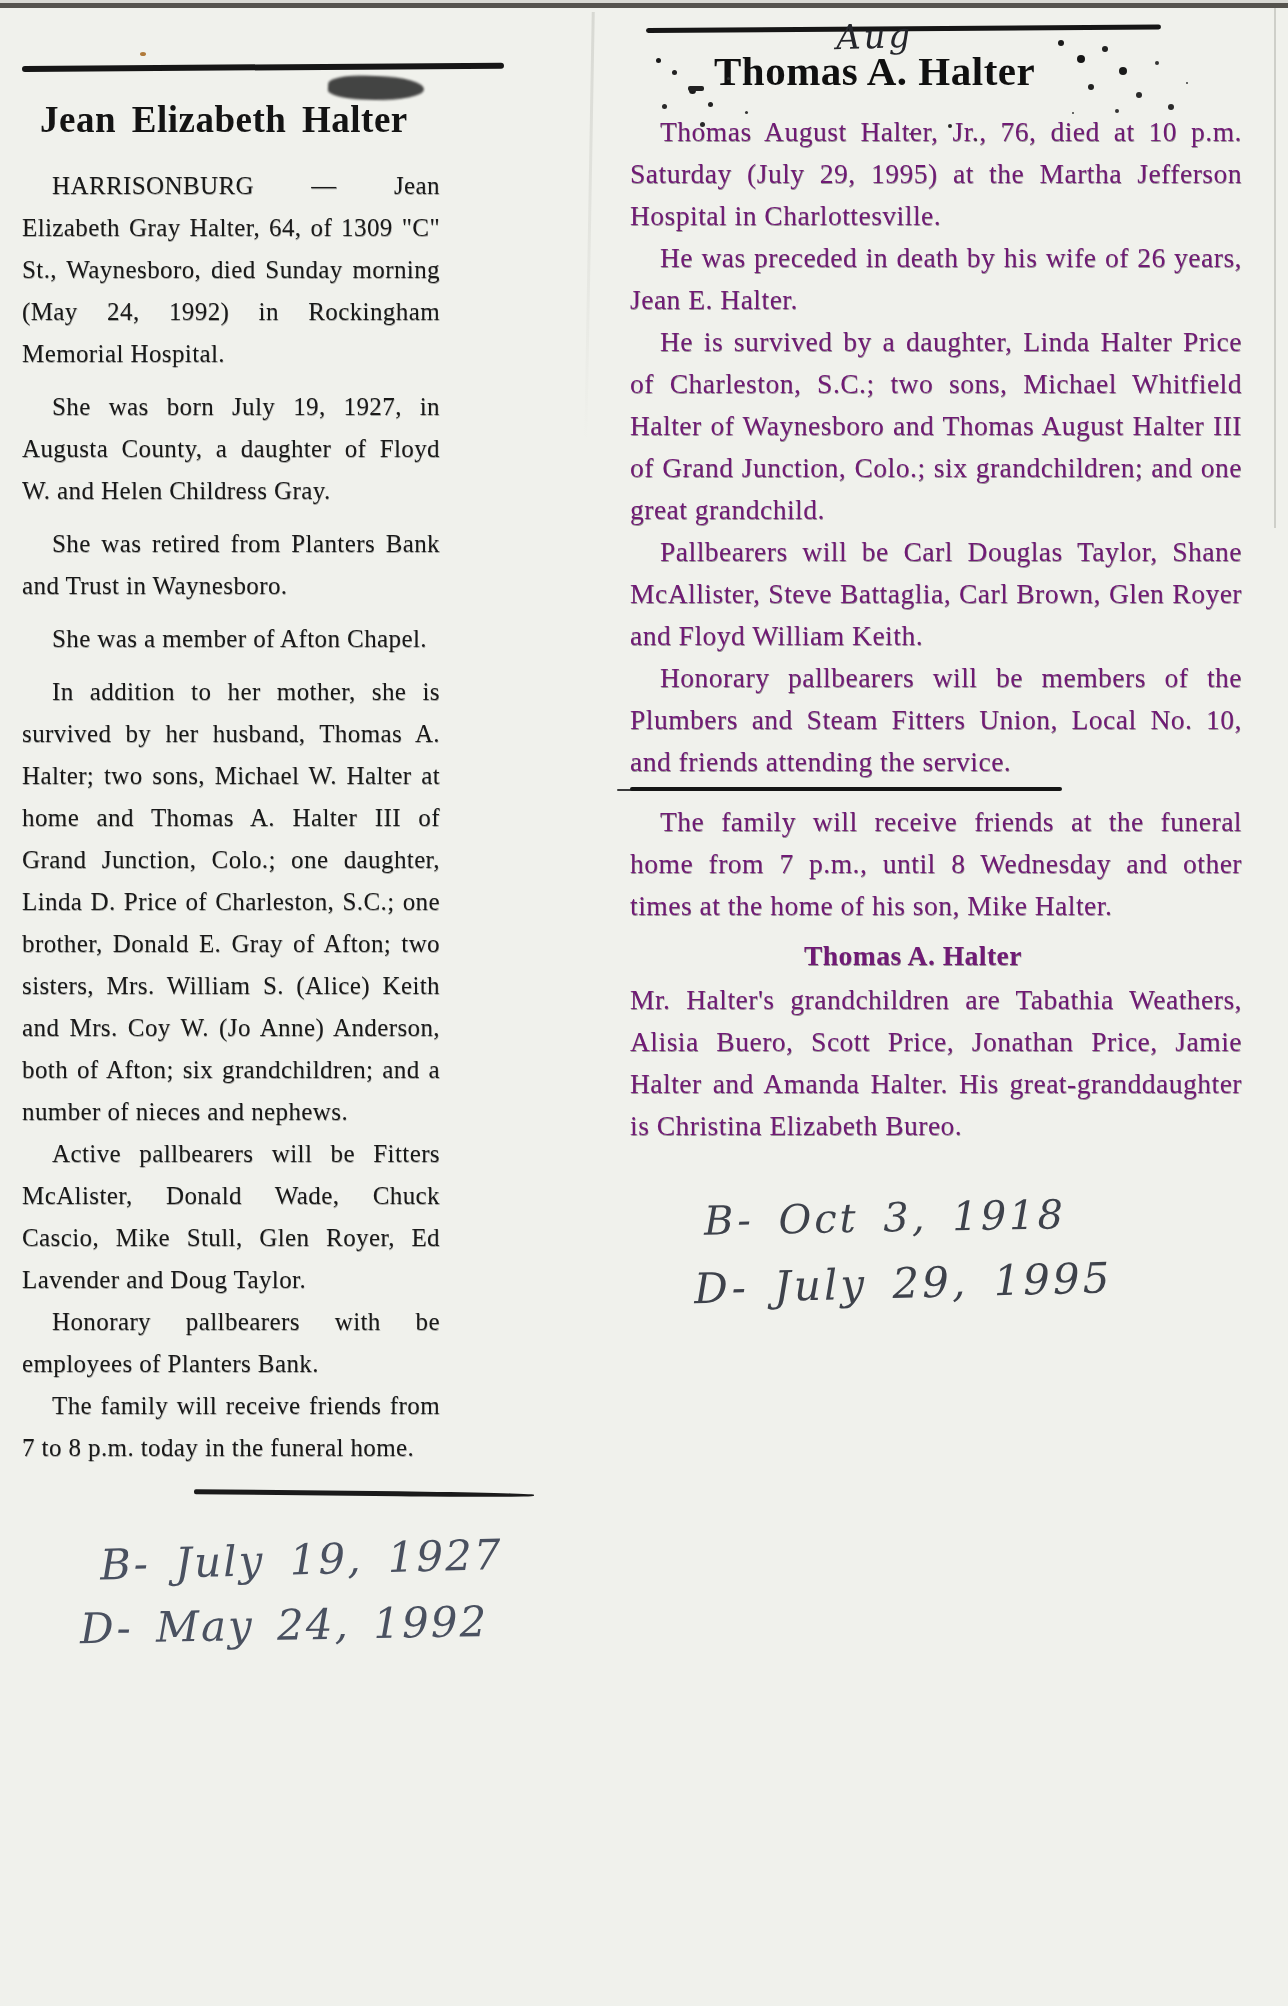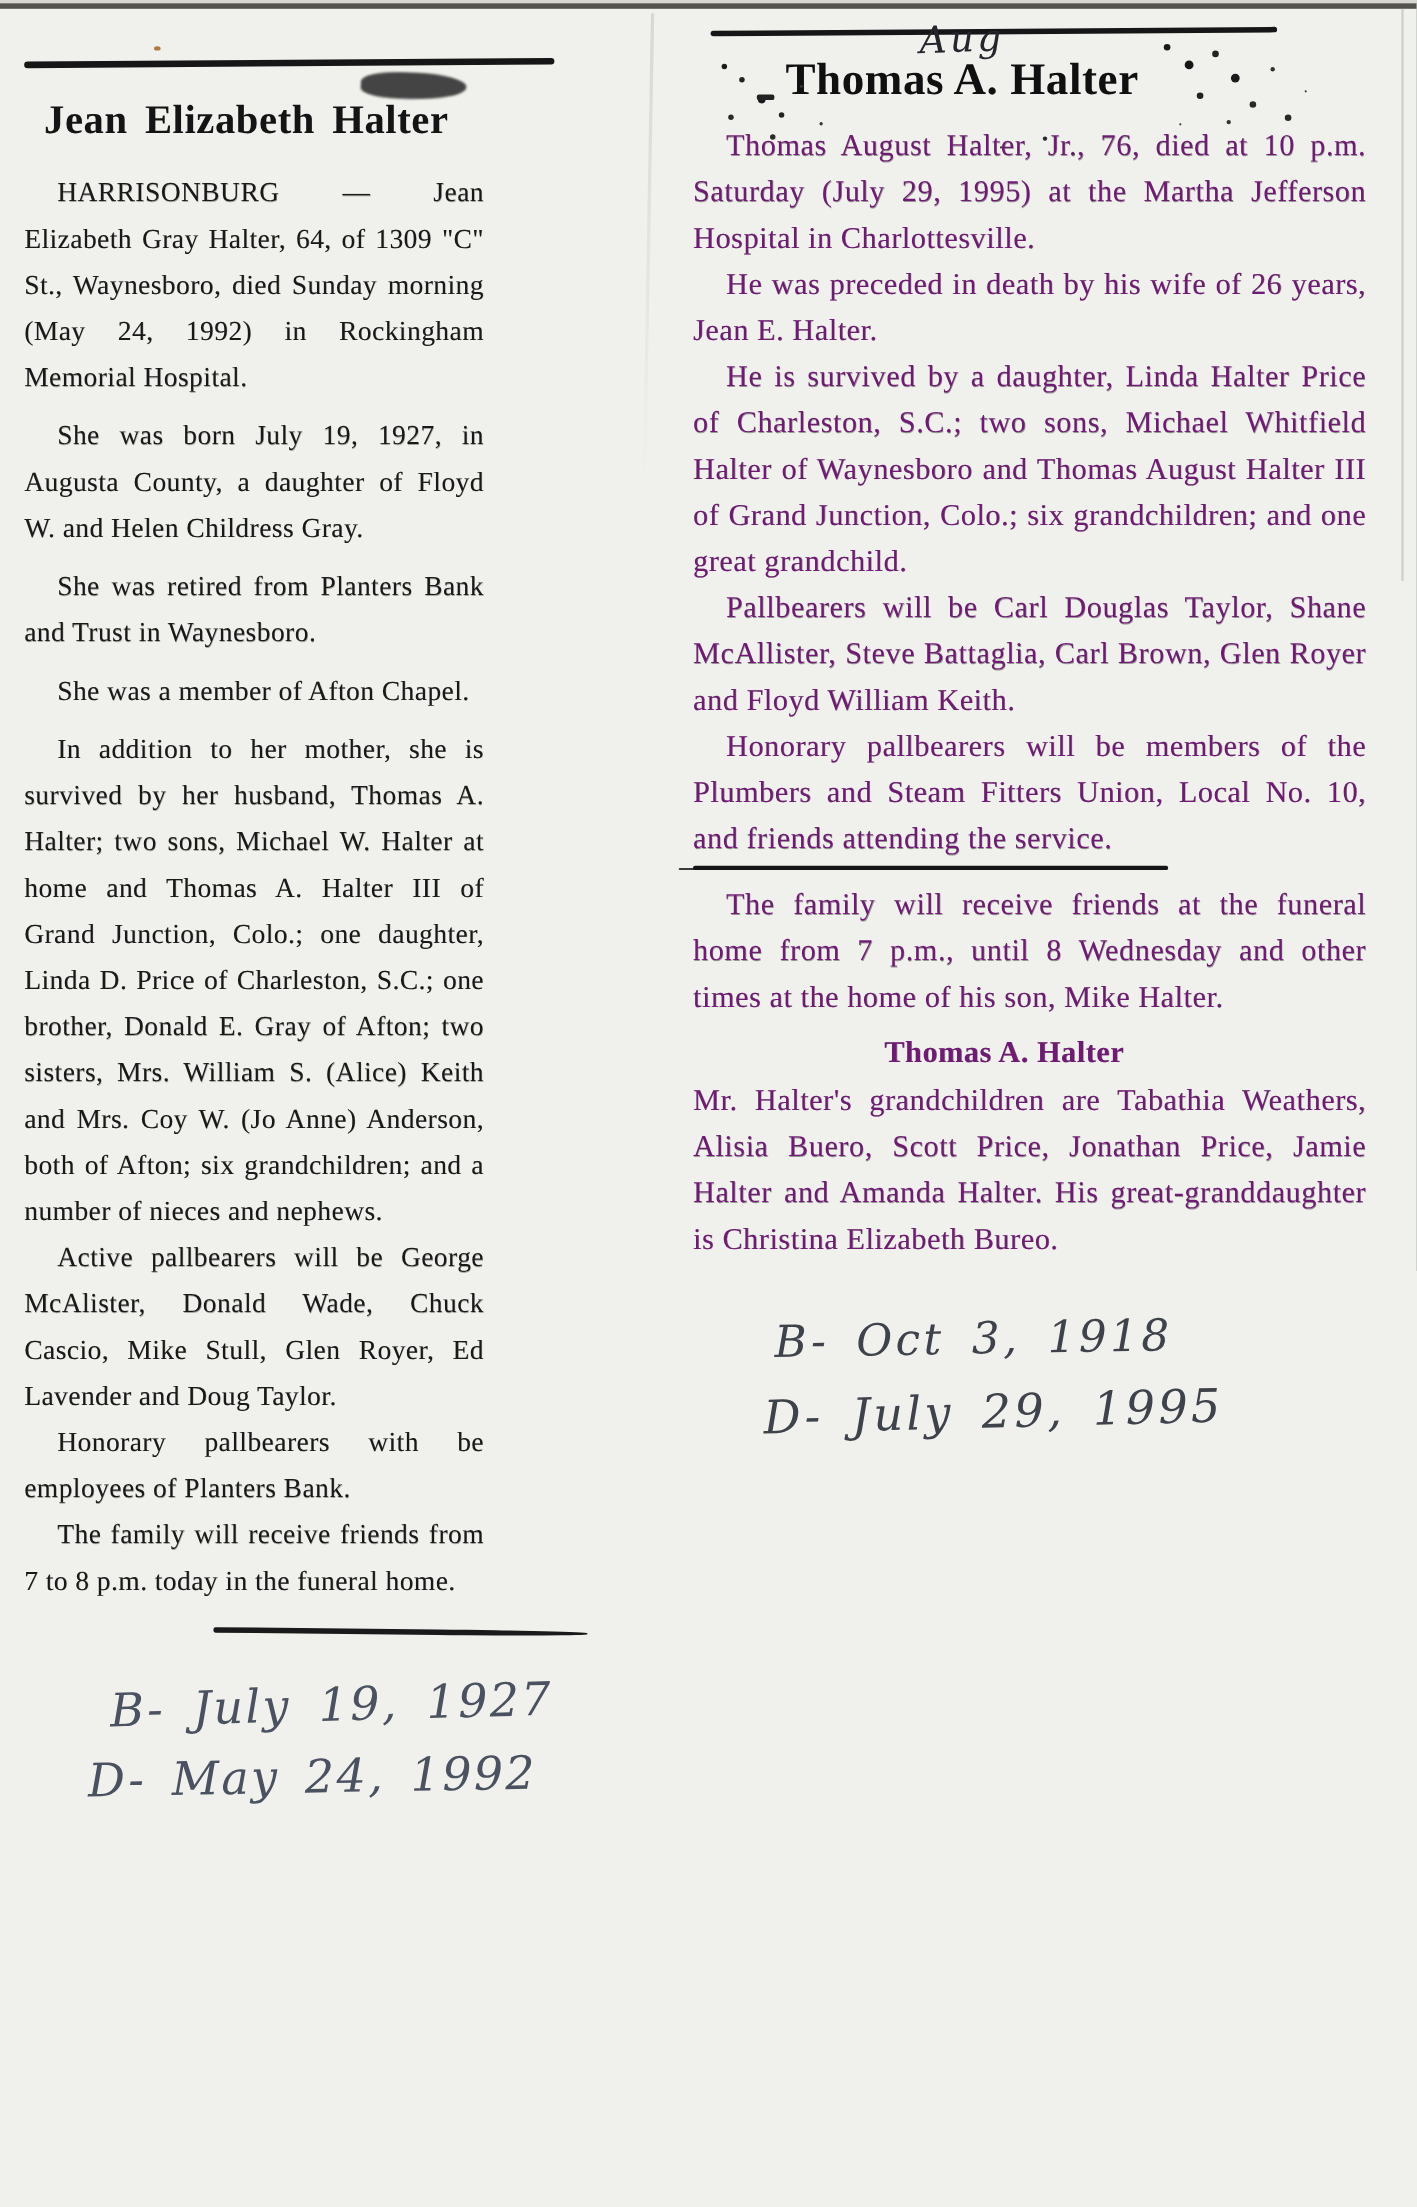--- a/index.html
+++ b/index.html
@@ -11,21 +11,21 @@
   
   .edge-top    { position:absolute; top:0; left:0; width:100%; height:3px; background:#d8d8d3; }
   .edge-top2   { position:absolute; top:3px; left:0; width:100%; height:5px; background:#55534e; }
   .edge-right  { position:absolute; top:8px; right:12px; width:2px; height:520px; background:#bfc0ba; opacity:.7; }
   .crease      { position:absolute; left:588px; top:12px; width:3px; height:430px;
                  background:linear-gradient(#cdcec8, rgba(205,206,200,0)); transform:rotate(1deg); opacity:.7; }
 
   .rule { background:#161616; border-radius:3px; }
 
   
-  .clip-left { position:absolute; left:22px; top:56px; width:418px; }
+  .clip-left { position:absolute; left:22px; top:66px; width:418px; }
   .clip-left .rule-top { width:482px; height:6px; transform:rotate(-0.4deg); transform-origin:left center; margin-bottom:26px; }
   .smudge { position:absolute; left:306px; top:10px; width:96px; height:24px; background:#262626;
             border-radius:45% 55% 60% 40%; transform:rotate(2deg); opacity:.85; filter:blur(1px); }
   .speck { position:absolute; width:5px; height:5px; border-radius:50%; background:#1d1d1d; }
   .clip-left h1 { font-size:37px; font-weight:bold; margin:0 0 24px 18px; letter-spacing:.5px; word-spacing:6px; color:#141414; }
   .clip-left p { margin:0; font-size:25px; line-height:42px; text-align:justify; text-indent:30px;
                  color:#191919; letter-spacing:.4px; text-shadow:.4px .5px 0 rgba(25,25,25,.35); }
   .clip-left p.gap { margin-top:11px; }
   .rule-bottom-left { width:340px; height:5px; margin:22px 0 0 172px; transform:rotate(.6deg);
                       background:#1a1a1a; border-radius:2px 40% 40% 2px; }
@@ -73,21 +73,21 @@
   <div class="clip-left">
     <div class="rule rule-top"></div>
     <div class="smudge"></div>
     <div class="speck" style="left:118px; top:-14px; background:#b07a3a; width:6px; height:4px;"></div>
     <h1>Jean Elizabeth Halter</h1>
     <p>HARRISONBURG — Jean Elizabeth Gray Halter, 64, of 1309 "C" St., Waynesboro, died Sunday morning (May 24, 1992) in Rockingham Memorial Hospital.</p>
     <p class="gap">She was born July 19, 1927, in Augusta County, a daughter of Floyd W. and Helen Childress Gray.</p>
     <p class="gap">She was retired from Planters Bank and Trust in Waynesboro.</p>
     <p class="gap">She was a member of Afton Chapel.</p>
     <p class="gap">In addition to her mother, she is survived by her husband, Thomas A. Halter; two sons, Michael W. Halter at home and Thomas A. Halter III of Grand Junction, Colo.; one daughter, Linda D. Price of Charleston, S.C.; one brother, Donald E. Gray of Afton; two sisters, Mrs. William S. (Alice) Keith and Mrs. Coy W. (Jo Anne) Anderson, both of Afton; six grandchildren; and a number of nieces and nephews.</p>
-    <p>Active pallbearers will be George McAlister, Donald Wade, Chuck Cascio, Mike Stull, Glen Royer, Ed Lavender and Doug Taylor.</p>
+    <p>Active pallbearers will be Fitters McAlister, Donald Wade, Chuck Cascio, Mike Stull, Glen Royer, Ed Lavender and Doug Taylor.</p>
     <p>Honorary pallbearers with be employees of Planters Bank.</p>
     <p>The family will receive friends from 7 to 8 p.m. today in the funeral home.</p>
     <div class="rule-bottom-left"></div>
     <div class="hw hw-b">B- July 19, 1927</div>
     <div class="hw hw-d">D- May 24, 1992</div>
   </div>
 
   <div class="clip-right">
     <div class="rule rule-top"></div>
     <div class="hw aug">Aug</div>

